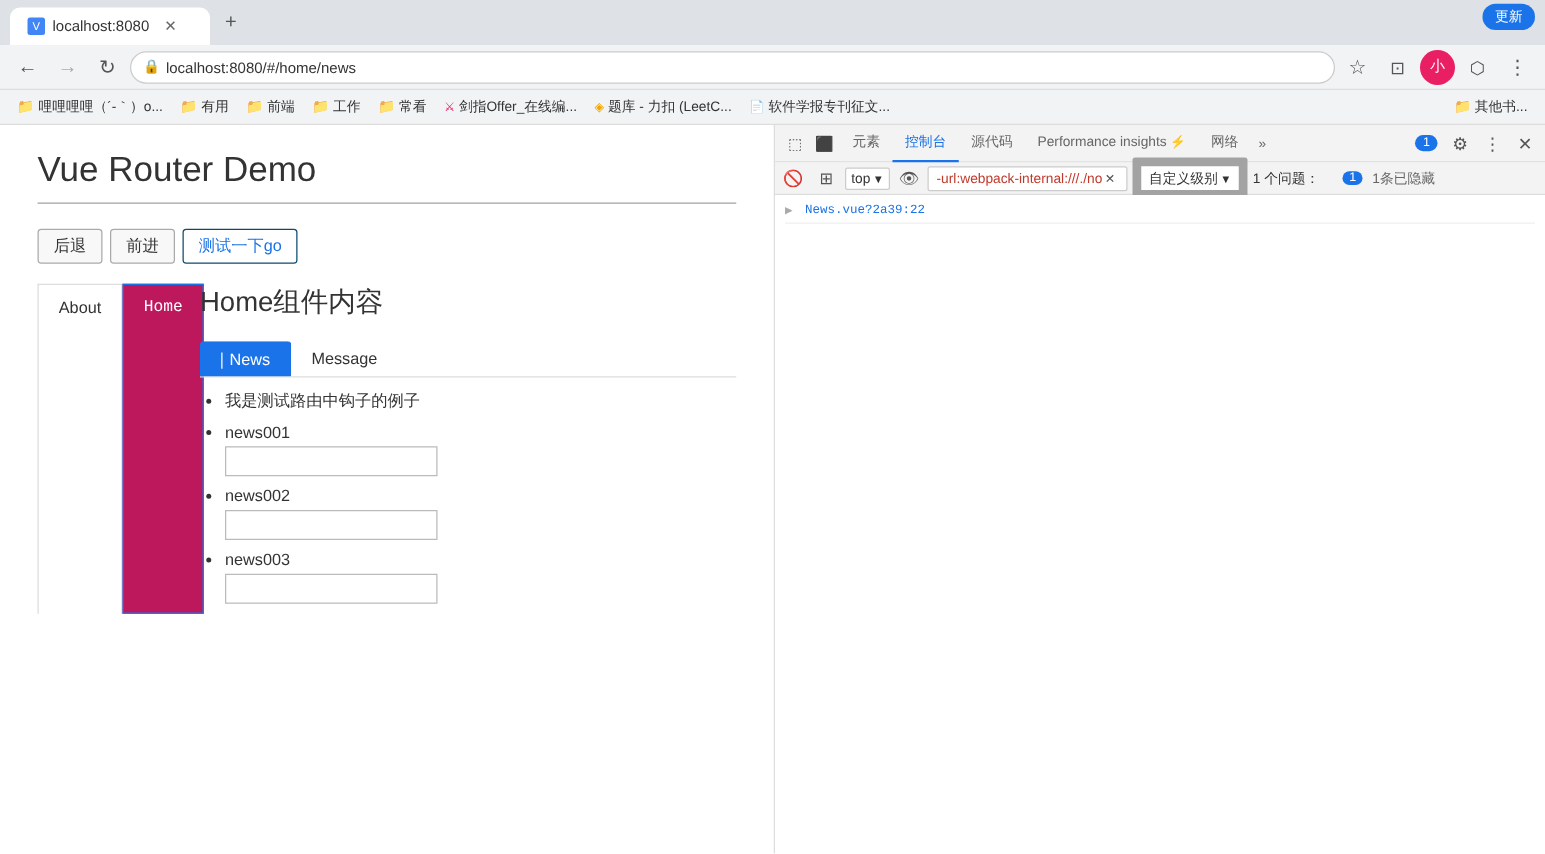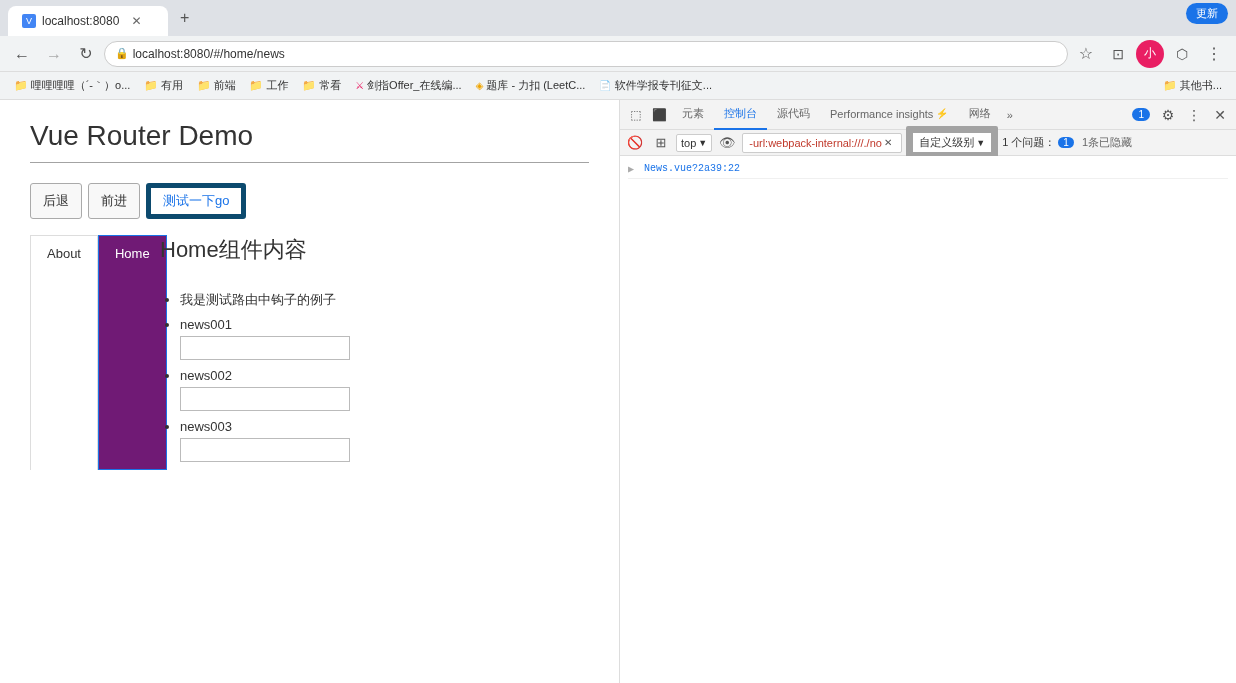--- a/index.html
+++ b/index.html
@@ -79,37 +79,46 @@
   </div>
 
   <div style="display:flex;flex:1;overflow:hidden;">
 
     <div style="width:620px;background:#fff;padding:20px 30px;overflow-y:auto;border-right:1px solid #ddd;flex-shrink:0;">
       <h1 style="font-size:28px;font-weight:normal;color:#333;margin-bottom:20px;padding-bottom:10px;border-bottom:1px solid #a3a3a3;">Vue Router Demo</h1>
 
       <div style="display:flex;gap:6px;margin-bottom:16px;">
         <button style="padding:4px 12px;border:1px solid #aaa;background:#f8f8f8;border-radius:3px;cursor:pointer;font-size:13px;color:#333;">后退</button>
         <button style="padding:4px 12px;border:1px solid #aaa;background:#f8f8f8;border-radius:3px;cursor:pointer;font-size:13px;color:#333;">前进</button>
-        <button style="padding:4px 12px;border:5px solid #0c4a6e;background:#fff;border-radius:3px;cursor:pointer;font-size:13px;color:#1a73e8;text-align:right;">测试一下go</button>
+        <button style="padding:4px 12px;border:1px solid #0c4a6e;background:#fff;border-radius:3px;cursor:pointer;font-size:13px;color:#1a73e8;text-align:right;">测试一下go</button>
       </div>
 
       <div style="display:flex;">
 
         <div style="display:flex;flex-direction:row;width:120px;flex-shrink:0;margin-right:10px;">
           <a style="padding:10px 16px;text-decoration:none;color:#333;font-size:13px;border:1px solid #ddd;border-bottom:none;background:#fff;cursor:pointer;display:block;">
             <span>About</span>
           </a>
-          <a style="padding:10px 16px;text-decoration:none;color:#fff;font-size:13px;background:#701a75;border:1px solid #1a73e8;cursor:pointer;display:block;">
+          <a style="padding:10px 16px;text-decoration:none;color:#fff;font-size:13px;background:#be185d;border:1px solid #1a73e8;cursor:pointer;display:block;font-family:Liberation Mono, monospace;">
             <span>Home</span>
           </a>
         </div>
 
         <div style="flex:1;">
           <h2 style="font-size:22px;font-weight:normal;margin-bottom:16px;color:#333;">Home组件内容</h2>
 
+          <div style="display:flex;margin-bottom:0;border-bottom:1px solid #ddd;">
+            <div style="padding:6px 16px;background:#1a73e8;color:#fff;border-radius:3px 3px 0 0;cursor:pointer;font-size:13px;border:1px solid #1a73e8;border-bottom:none;position:relative;">
+              <span style="display:inline-block;width:1px;height:13px;background:#fff;margin-right:2px;vertical-align:middle;"></span>
+              <span>News</span>
+            </div>
+            <div style="padding:6px 16px;background:transparent;color:#333;cursor:pointer;font-size:13px;border:none;">
+              <span>Message</span>
+            </div>
+          </div>
 
           <div style="padding-top:10px;">
             <ul style="list-style:disc;padding-left:20px;font-size:13px;color:#333;">
               <li style="margin-bottom:8px;">
                 <span>我是测试路由中钩子的例子</span>
               </li>
               <li style="margin-bottom:8px;">
                 <span>news001</span>
                 <input type="text" style="display: block; margin-top: 4px; width: 170px; height: 24px; border: 1px solid rgb(187, 187, 187); padding: 2px 4px; font-size: 12px;">
               </li>
@@ -171,21 +180,21 @@
         </div>
         <button style="width:22px;height:22px;background:transparent;border:none;cursor:pointer;color:#555;font-size:13px;display:flex;align-items:center;justify-content:center;">👁</button>
         <div style="flex:0 0 160px;height:20px;border:1px solid #ccc;border-radius:2px;background:#fff;padding:0 6px;font-size:11px;color:#c0392b;display:flex;align-items:center;overflow:hidden;white-space:nowrap;">
           <span style="color:#c0392b;">-url:webpack-internal:///./no</span>
           <span style="margin-left:2px;color:#555;cursor:pointer;font-size:10px;">✕</span>
         </div>
         <div style="padding:2px 6px;border:7px solid #a3a3a3;background:#fff;cursor:pointer;font-size:11px;color:#333;border-radius:2px;display:flex;align-items:center;gap:2px;">
           <span>自定义级别</span>
           <span style="font-size:9px;">▼</span>
         </div>
-        <div style="display:flex;align-items:center;gap:3px;font-size:11px;color:#333;justify-content:center;">
+        <div style="display:flex;align-items:center;gap:19px;font-size:11px;color:#333;justify-content:center;">
           <span>1 个问题：</span>
           <span style="background:#1a73e8;color:#fff;border-radius:8px;padding:0 5px;font-size:10px;">
             <span>1</span>
           </span>
         </div>
         <div style="font-size:11px;color:#666;margin-left:4px;">1条已隐藏</div>
       </div>
 
       <div style="flex:1;background:#fff;padding:4px 8px;overflow-y:auto;font-family:'Courier New',monospace;font-size:11px;">
         <div style="display:flex;align-items:flex-start;padding:3px 0;border-bottom:1px solid #f0f0f0;gap:6px;">

